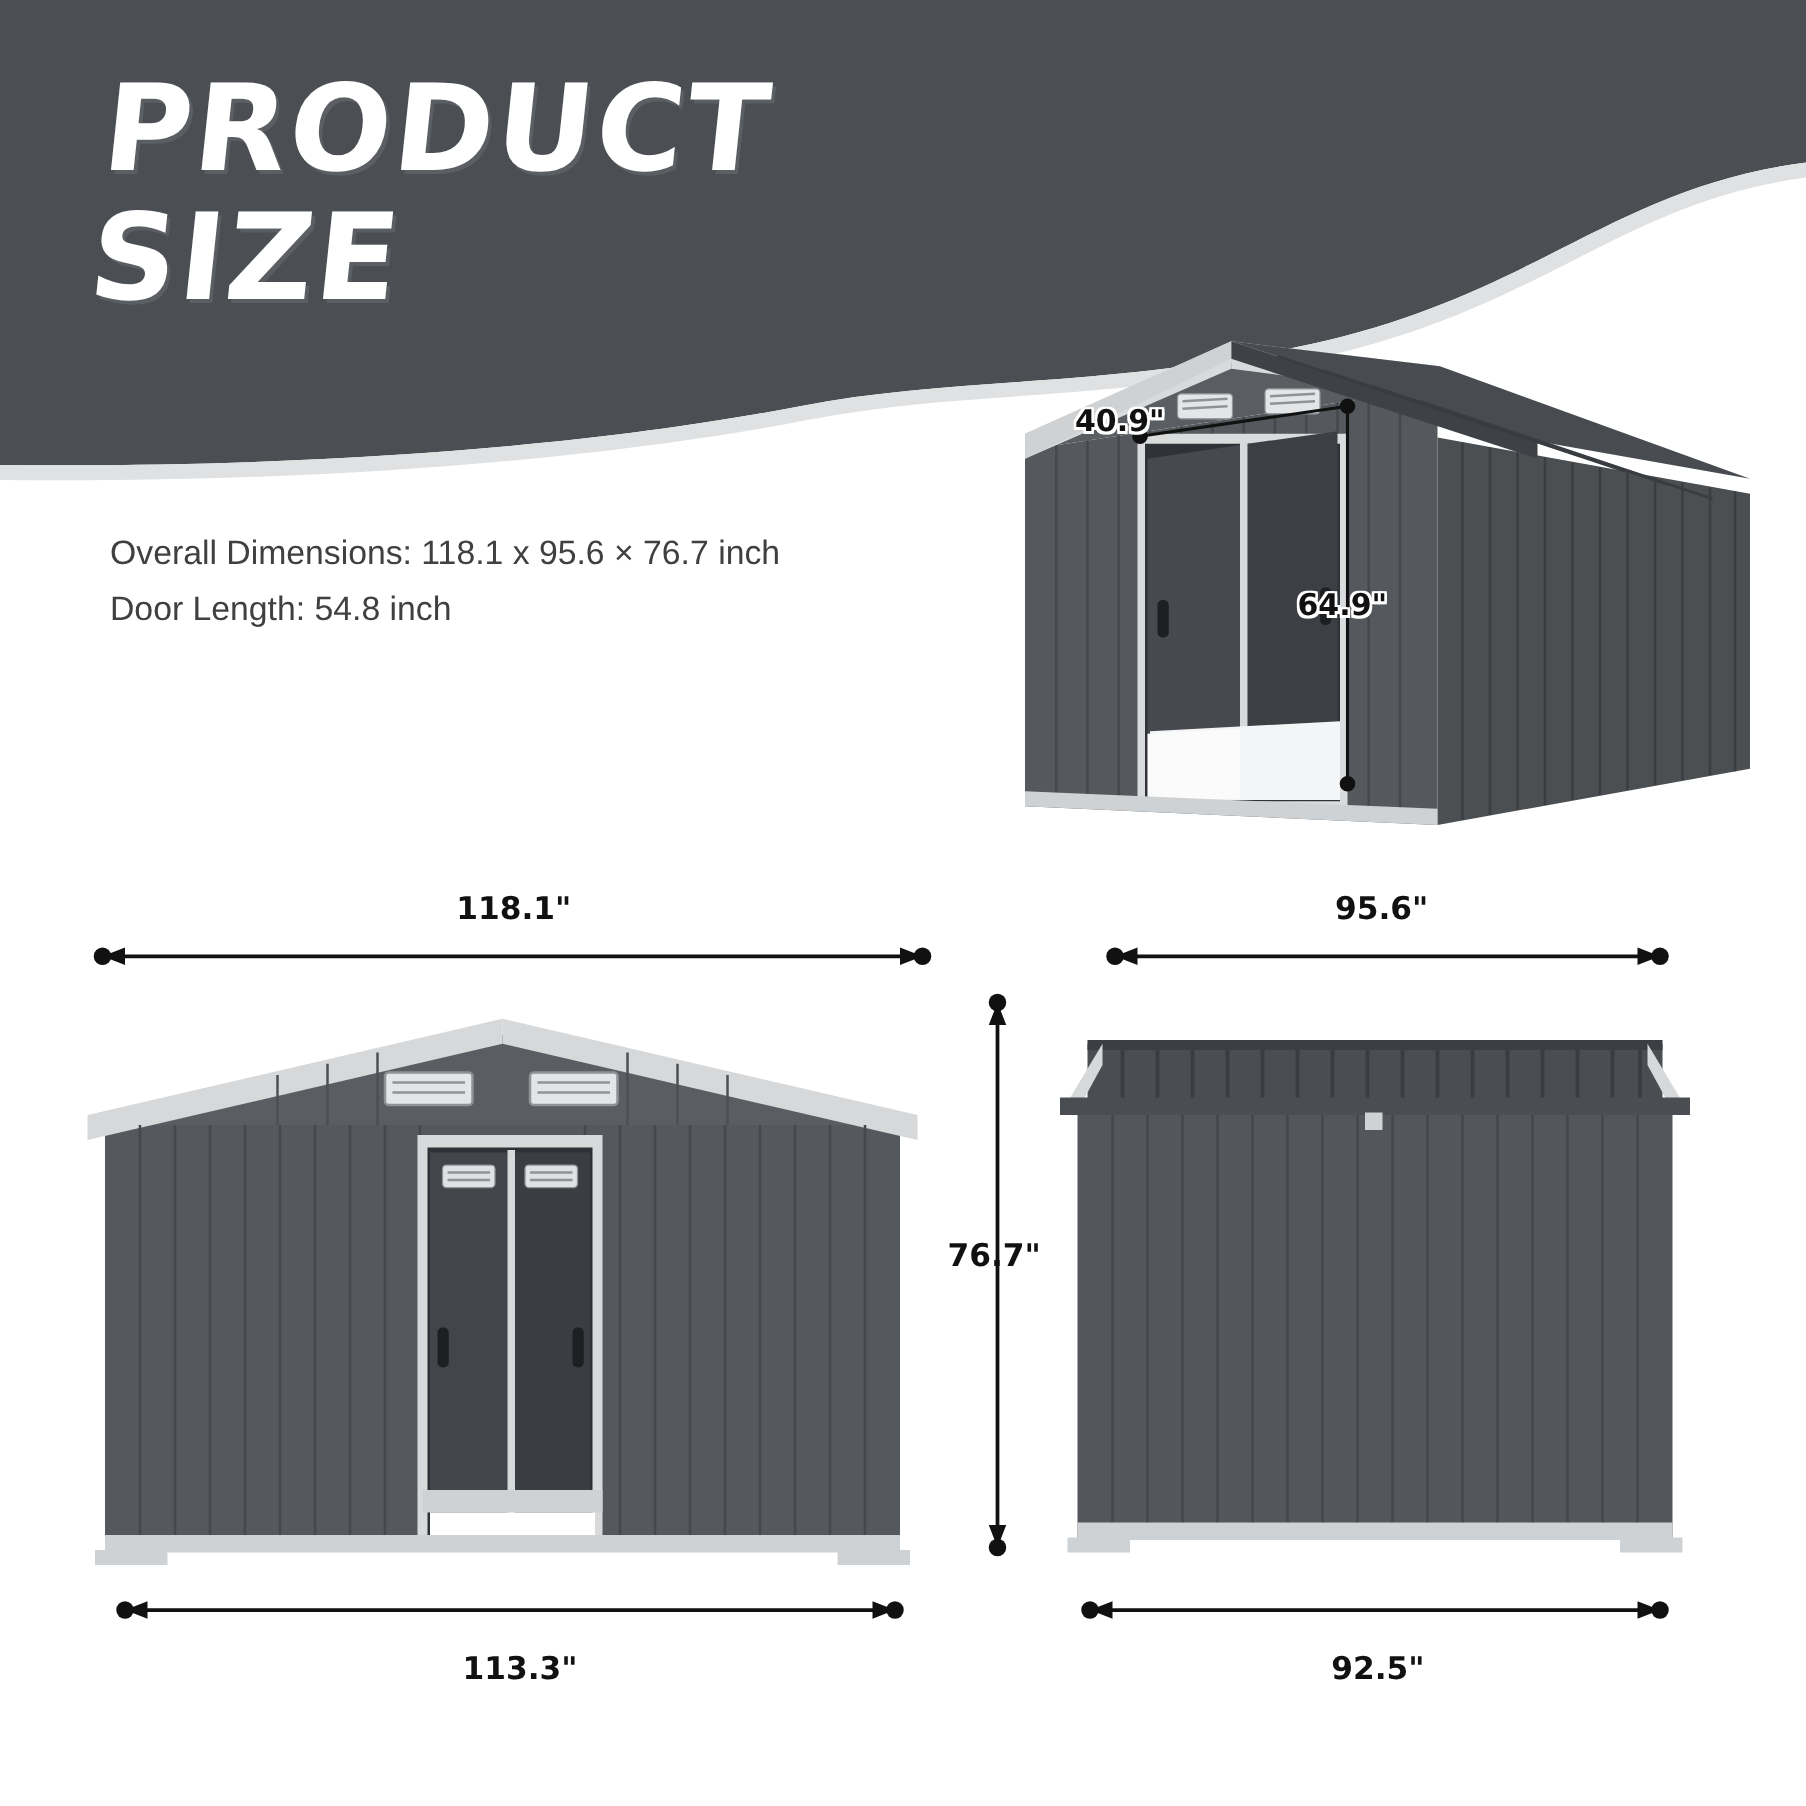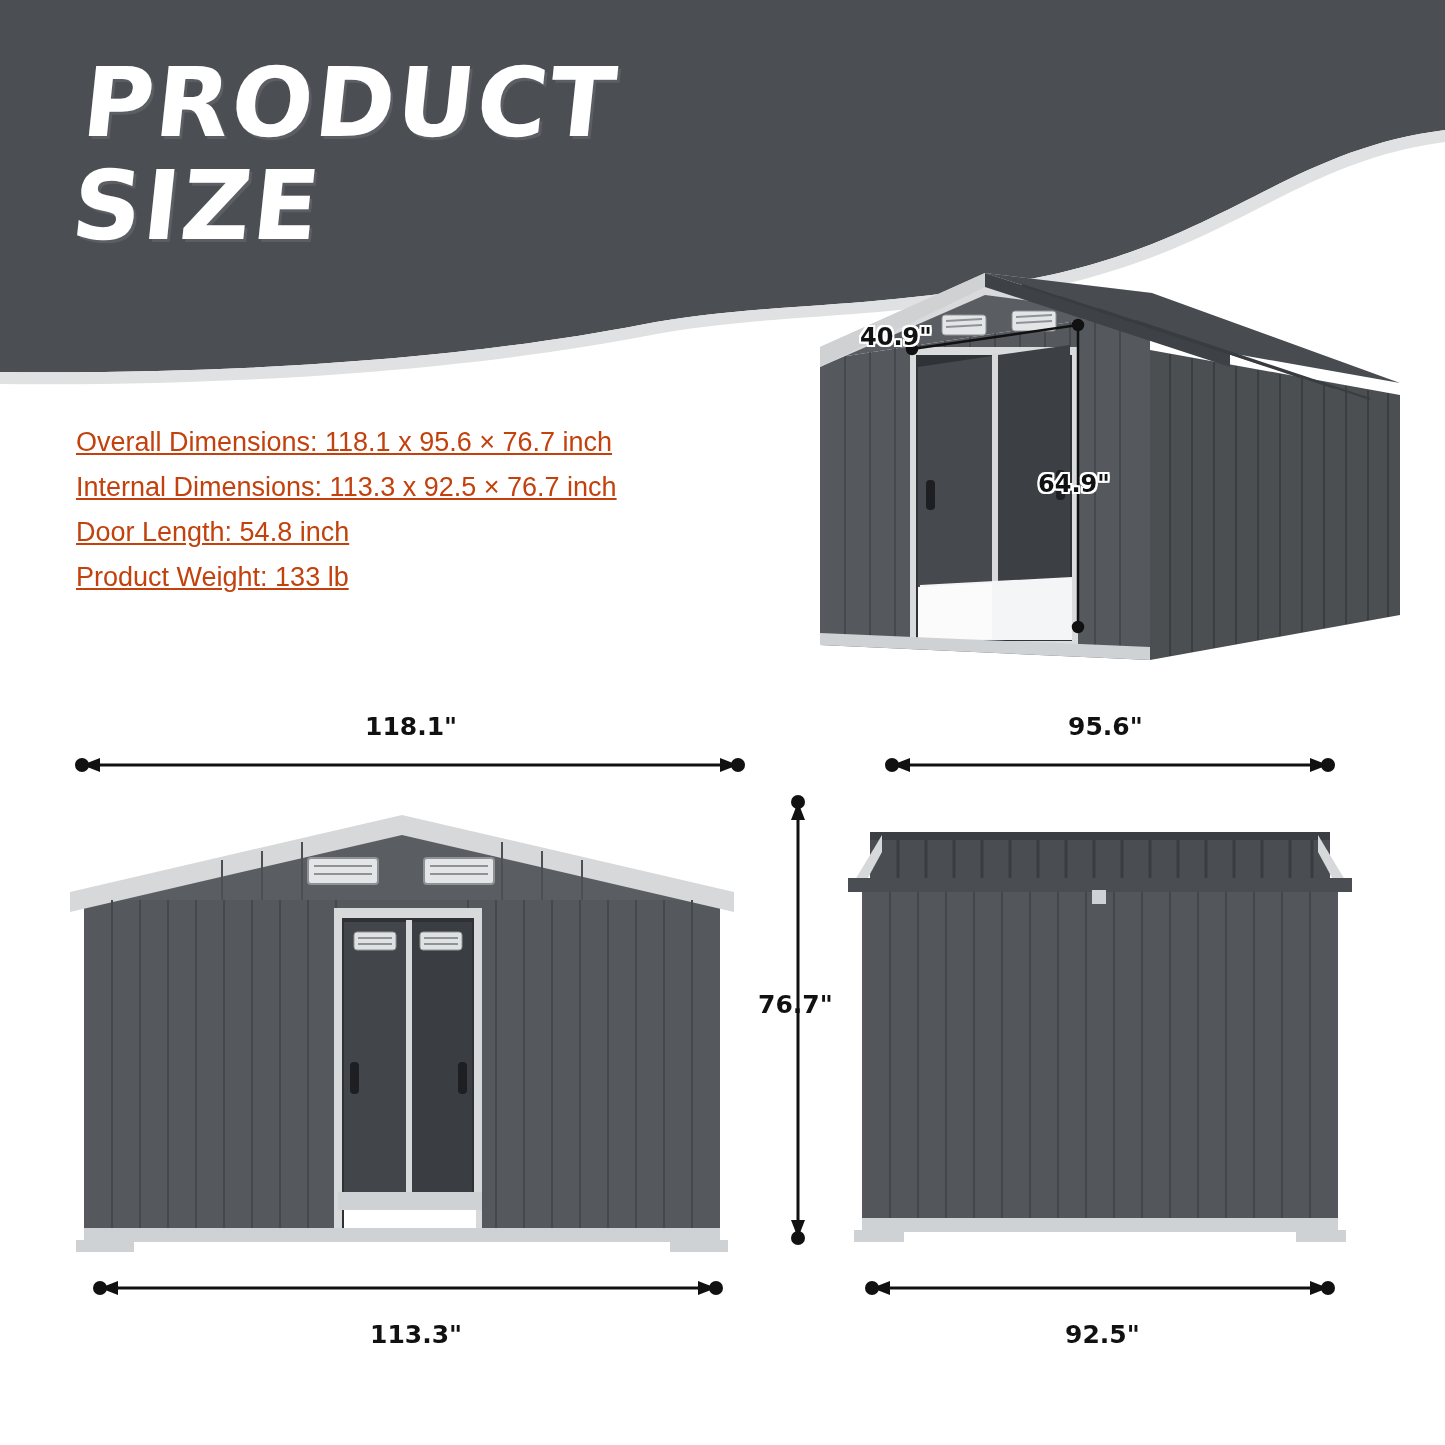--- a/index.html
+++ b/index.html
@@ -24,23 +24,22 @@
     line-height:0.95;
     letter-spacing:2px;
     color:#ffffff;
     text-shadow: 3px 3px 0 #5b5f63;
     transform: skewX(-6deg);
   }
   .banner-title .l2{display:block;margin-top:12px;}
 
   
   .specs{
-    position:absolute;left:76px;top:420px;width:700px;
-    color:#c2410c;
-    text-decoration:underline;
+    position:absolute;left:88px;top:420px;width:700px;
+    color:#404040;
   }
   .specs .row{
     font-size:27px;
     line-height:45px;
     white-space:nowrap;
   }
 
   
   .dimlabel{
     position:absolute;
@@ -76,23 +75,21 @@
     <path d="M0,372 C300,375 510,350 640,325 C770,300 880,312 1050,275 C1230,235 1290,150 1445,130 L1445,142 C1296,162 1238,245 1056,286 C884,323 774,311 646,336 C516,361 300,387 0,384 Z" fill="#dfe1e3"></path>
   </svg>
   <div class="banner-title">
     <span>PRODUCT</span>
     <span class="l2">SIZE</span>
   </div>
 </div>
 
 <div class="specs">
   <div class="row">Overall Dimensions:  118.1 x 95.6 × 76.7 inch</div>
-  <div class="row">Internal Dimensions:  113.3 x 92.5 × 76.7 inch</div>
   <div class="row">Door Length: 54.8 inch</div>
-  <div class="row">Product Weight: 133 lb</div>
 </div>
 
 <div class="shed" style="left:760px;top:255px;width:660px;height:420px;">
   <svg width="660" height="420" viewBox="0 0 660 420">
 
     <polygon points="390,95 640,140 640,360 390,405" fill="#4b4f51"></polygon>
     <g stroke="#3a3e42" stroke-width="2">
       <line x1="410" y1="99" x2="410" y2="401"></line>
         <line x1="432" y1="103" x2="432" y2="397"></line>
       <line x1="454" y1="107" x2="454" y2="393"></line>

